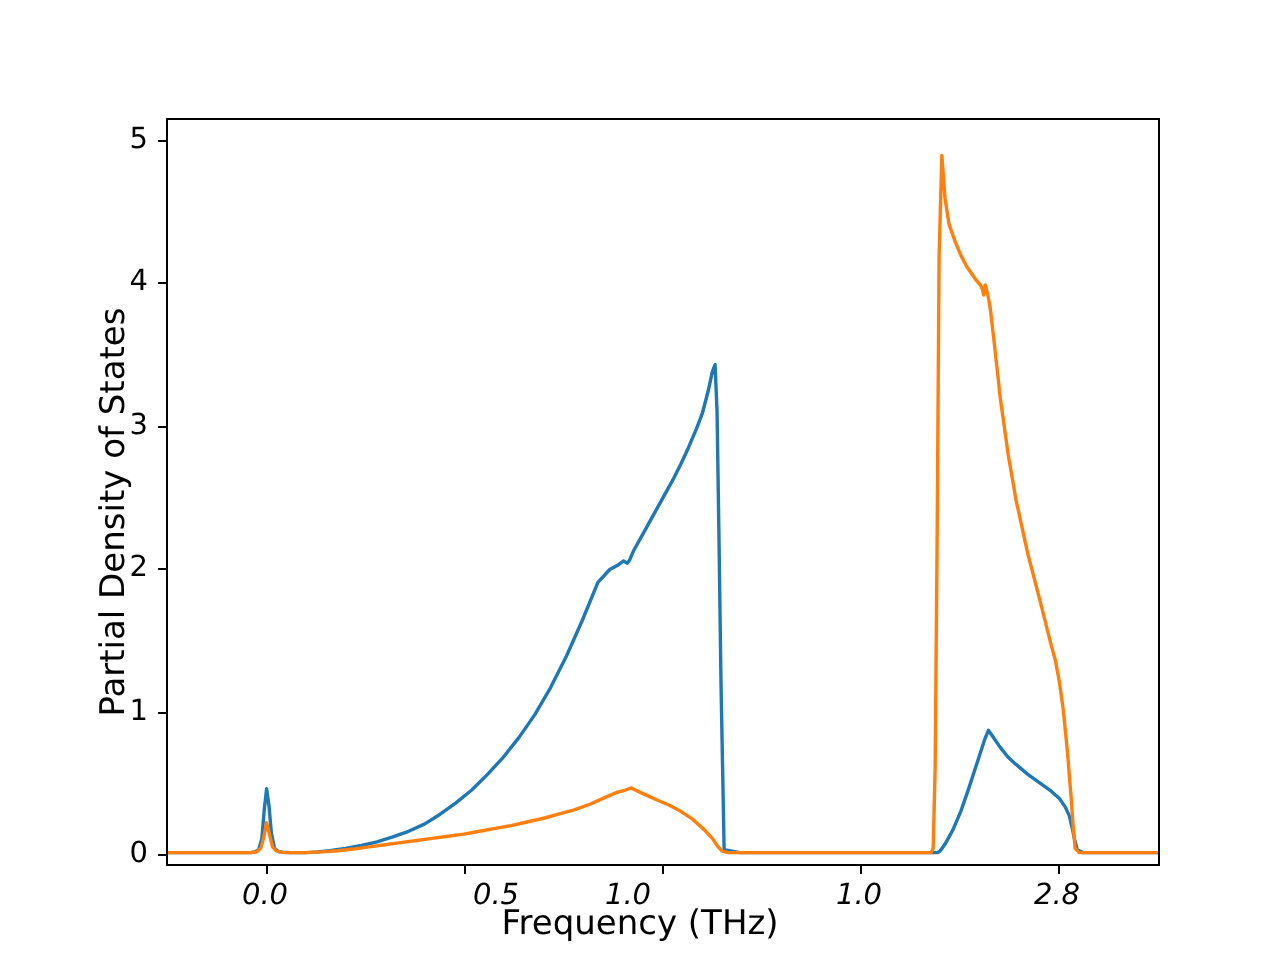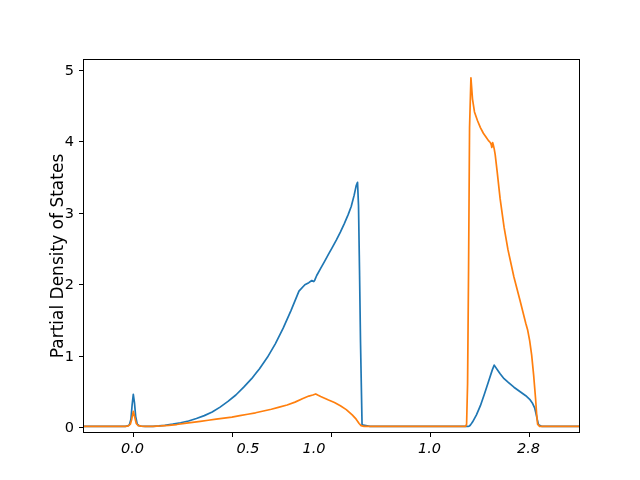--- a/index.html
+++ b/index.html
@@ -124,15 +124,16 @@
       <div class="tick-label ytick-label" style="top: 69.7px; left: 46px; width: 28px;">5</div>
     </div>
   <div id="xtick-labels">
       <div class="tick-label xtick-label" style="left: 132.5px; top: 440px;">0.0</div>
       <div class="tick-label xtick-label" style="left: 248px; top: 440px;">0.5</div>
       <div class="tick-label xtick-label" style="left: 314px; top: 440px;">1.0</div>
       <div class="tick-label xtick-label" style="left: 429.5px; top: 440px;">1.0</div>
       <div class="tick-label xtick-label" style="left: 528.5px; top: 440px;">2.8</div>
     </div>
 
+  <div id="xlabel">Frequency (THz)</div>
   <div id="ylabel">Partial Density of States</div>
 
 </div>
 
 </body></html>

